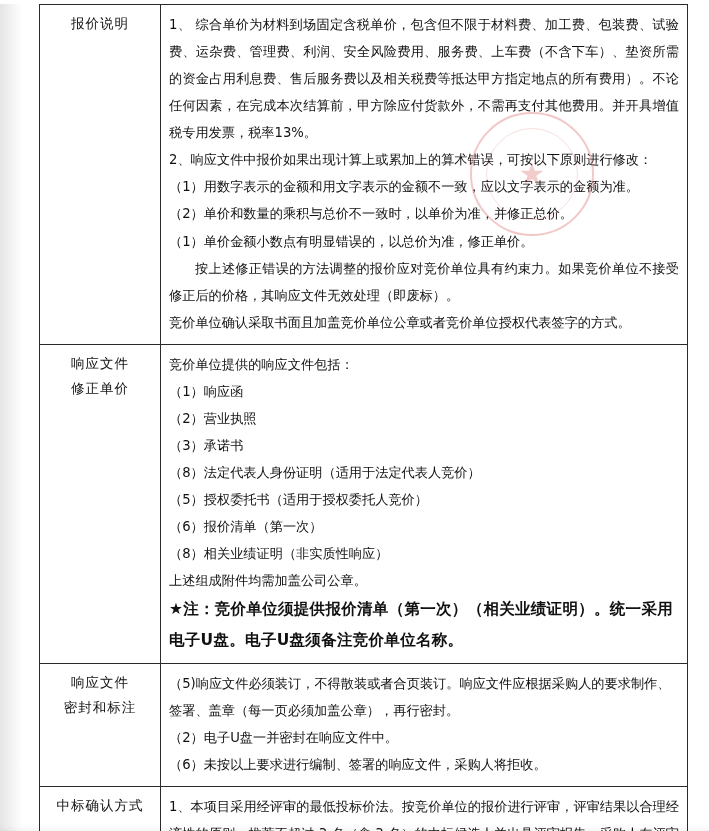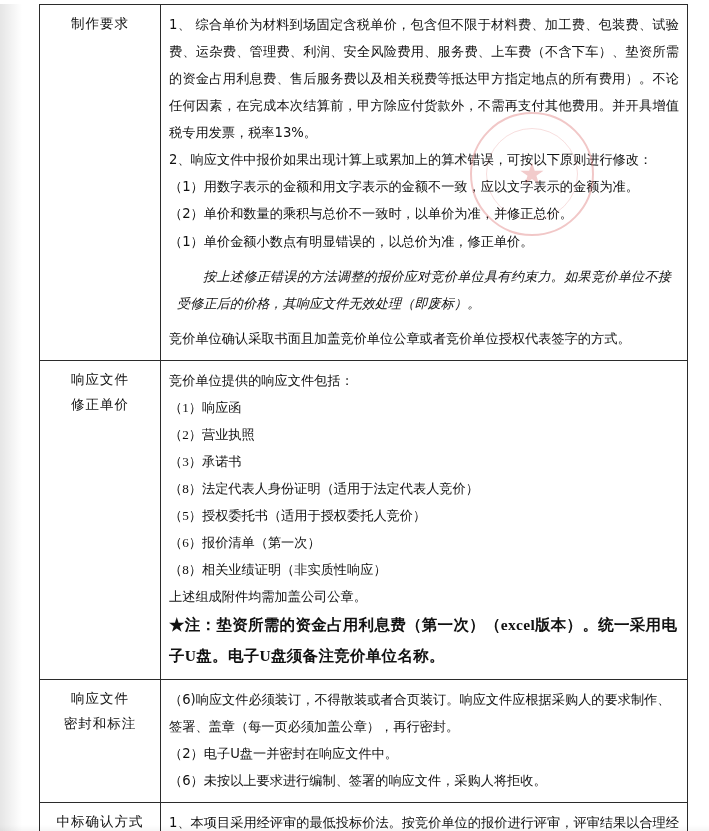--- a/index.html
+++ b/index.html
@@ -45,29 +45,28 @@
   td.label .lbl-line { display: block; }
   td.body {
     font-size: 13.2px;
     line-height: 2.05;
   }
   .p-just {
     margin: 0;
     text-align: justify;
   }
   .p-indent2 {
-    margin: 8px;
+    margin: 0;
     text-indent: 26px;
     text-align: justify;
-    font-style: italic;
   }
   .tight {
     line-height: 1.62;
   }
-  .tight p { margin: 0; font-family: Liberation Serif, serif; }
+  .tight p { margin: 0; }
   .bigline {
     font-size: 15.5px;
     font-weight: bold;
     line-height: 1.95;
     margin: 6px 0 0 0;
     letter-spacing: 0.3px;
   }
   .sec3 {
     line-height: 2.0;
   }
@@ -129,21 +128,21 @@
 </head>
 <body>
 
 <div class="page">
 
   <table class="doc">
     <tbody>
 
       <tr>
         <td class="label">
-          <span class="lbl-line">制作要求</span>
+          <span class="lbl-line">报价说明</span>
         </td>
         <td class="body">
           <p class="p-just">1、 综合单价为材料到场固定含税单价，包含但不限于材料费、加工费、包装费、试验费、运杂费、管理费、利润、安全风险费用、服务费、上车费（不含下车）、垫资所需的资金占用利息费、售后服务费以及相关税费等抵达甲方指定地点的所有费用）。不论任何因素，在完成本次结算前，甲方除应付货款外，不需再支付其他费用。并开具增值税专用发票，税率13%。</p>
           <p class="p-just">2、响应文件中报价如果出现计算上或累加上的算术错误，可按以下原则进行修改：</p>
           <p class="p-just">（1）用数字表示的金额和用文字表示的金额不一致，应以文字表示的金额为准。</p>
           <p class="p-just">（2）单价和数量的乘积与总价不一致时，以单价为准，并修正总价。</p>
           <p class="p-just">（1）单价金额小数点有明显错误的，以总价为准，修正单价。</p>
           <p class="p-indent2">按上述修正错误的方法调整的报价应对竞价单位具有约束力。如果竞价单位不接受修正后的价格，其响应文件无效处理（即废标）。</p>
           <p class="p-just">竞价单位确认采取书面且加盖竞价单位公章或者竞价单位授权代表签字的方式。</p>
         </td>
@@ -157,31 +156,31 @@
         <td class="body tight">
           <p>竞价单位提供的响应文件包括：</p>
           <p>（1）响应函</p>
           <p>（2）营业执照</p>
           <p>（3）承诺书</p>
           <p>（8）法定代表人身份证明（适用于法定代表人竞价）</p>
           <p>（5）授权委托书（适用于授权委托人竞价）</p>
           <p>（6）报价清单（第一次）</p>
           <p>（8）相关业绩证明（非实质性响应）</p>
           <p>上述组成附件均需加盖公司公章。</p>
-          <p class="bigline">★注：垫资所需的资金占用利息费（第一次）（excel版本）。统一采用电子U盘。电子U盘须备注竞价单位名称。</p>
+          <p class="bigline">★注：竞价单位须提供报价清单（第一次）（相关业绩证明）。统一采用电子U盘。电子U盘须备注竞价单位名称。</p>
         </td>
       </tr>
 
       <tr>
         <td class="label">
           <span class="lbl-line">响应文件</span>
           <span class="lbl-line">密封和标注</span>
         </td>
         <td class="body sec3">
-          <p>（6)响应文件必须装订，不得散装或者合页装订。响应文件应根据采购人的要求制作、签署、盖章（每一页必须加盖公章），再行密封。</p>
+          <p>（5)响应文件必须装订，不得散装或者合页装订。响应文件应根据采购人的要求制作、签署、盖章（每一页必须加盖公章），再行密封。</p>
           <p>（2）电子U盘一并密封在响应文件中。</p>
           <p>（6）未按以上要求进行编制、签署的响应文件，采购人将拒收。</p>
         </td>
       </tr>
 
       <tr>
         <td class="label">
           <span class="lbl-line">中标确认方式</span>
         </td>
         <td class="body sec4">

